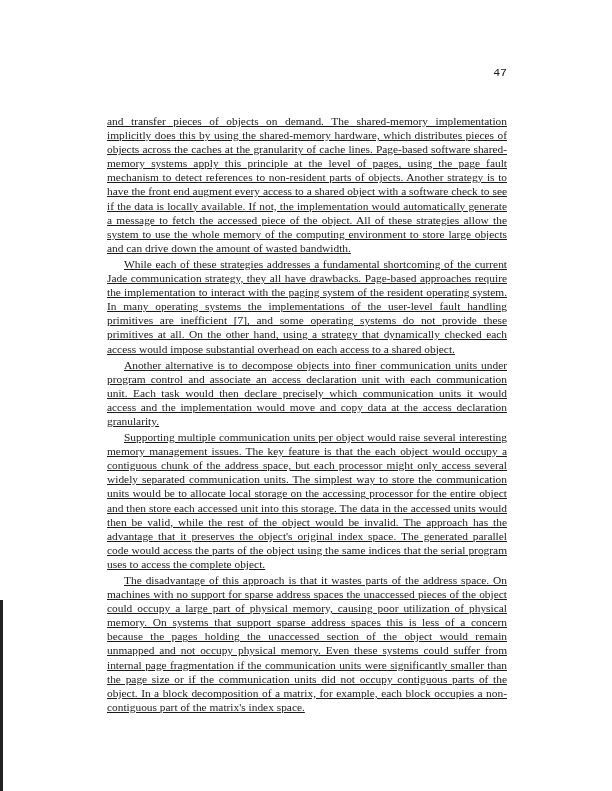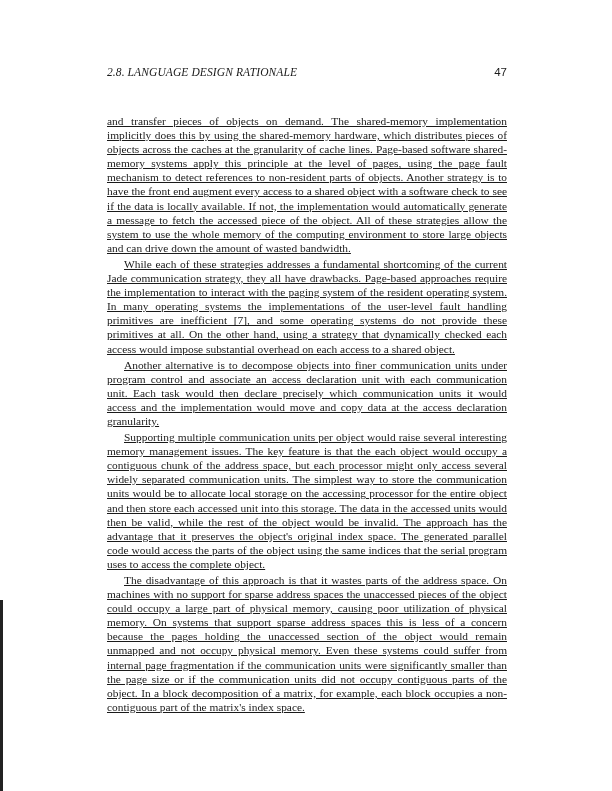--- a/index.html
+++ b/index.html
@@ -16,38 +16,37 @@
   }
   .header {
     position: absolute; left: 107px; top: 66px; width: 400px; height: 18px;
   }
   .running-head {
     position: absolute; left: 0; top: 0;
     font-style: italic; font-size: 11.5px; letter-spacing: 0.1px;
   }
   .page-number {
     position: absolute; right: 0; top: 0;
-    font-family: Liberation Sans, sans-serif;
+    font-family: Liberation Mono, monospace;
     font-size: 11.5px;
   }
   .body-text {
     position: absolute; left: 107px; top: 114px; width: 400px;
     font-size: 11.4px; line-height: 14.1px;
   }
   .para { margin: 0 0 2px 0; text-align: justify; hyphens: none; text-decoration: underline; }
   .para.indent { text-indent: 17px; }
 </style>
 </head>
 <body>
 
 <div class="page">
   <div class="left-edge"></div>
 
   <div class="header">
-    <span class="running-head">2.8.  LANGUAGE DESIGN RATIONALE</span>
     <span class="page-number">47</span>
   </div>
 
   <div class="body-text">
     <p class="para">and transfer pieces of objects on demand. The shared-memory implementation implicitly does this by using the shared-memory hardware, which distributes pieces of objects across the caches at the granularity of cache lines. Page-based software shared-memory systems apply this principle at the level of pages, using the page fault mechanism to detect references to non-resident parts of objects. Another strategy is to have the front end augment every access to a shared object with a software check to see if the data is locally available. If not, the implementation would automatically generate a message to fetch the accessed piece of the object. All of these strategies allow the system to use the whole memory of the computing environment to store large objects and can drive down the amount of wasted bandwidth.</p>
     <p class="para indent">While each of these strategies addresses a fundamental shortcoming of the current Jade communication strategy, they all have drawbacks. Page-based approaches require the implementation to interact with the paging system of the resident operating system. In many operating systems the implementations of the user-level fault handling primitives are inefficient [7], and some operating systems do not provide these primitives at all. On the other hand, using a strategy that dynamically checked each access would impose substantial overhead on each access to a shared object.</p>
     <p class="para indent">Another alternative is to decompose objects into finer communication units under program control and associate an access declaration unit with each communication unit. Each task would then declare precisely which communication units it would access and the implementation would move and copy data at the access declaration granularity.</p>
     <p class="para indent">Supporting multiple communication units per object would raise several interesting memory management issues. The key feature is that the each object would occupy a contiguous chunk of the address space, but each processor might only access several widely separated communication units. The simplest way to store the communication units would be to allocate local storage on the accessing processor for the entire object and then store each accessed unit into this storage. The data in the accessed units would then be valid, while the rest of the object would be invalid. The approach has the advantage that it preserves the object's original index space. The generated parallel code would access the parts of the object using the same indices that the serial program uses to access the complete object.</p>
     <p class="para indent">The disadvantage of this approach is that it wastes parts of the address space. On machines with no support for sparse address spaces the unaccessed pieces of the object could occupy a large part of physical memory, causing poor utilization of physical memory. On systems that support sparse address spaces this is less of a concern because the pages holding the unaccessed section of the object would remain unmapped and not occupy physical memory. Even these systems could suffer from internal page fragmentation if the communication units were significantly smaller than the page size or if the communication units did not occupy contiguous parts of the object. In a block decomposition of a matrix, for example, each block occupies a non-contiguous part of the matrix's index space.</p>
   </div>

